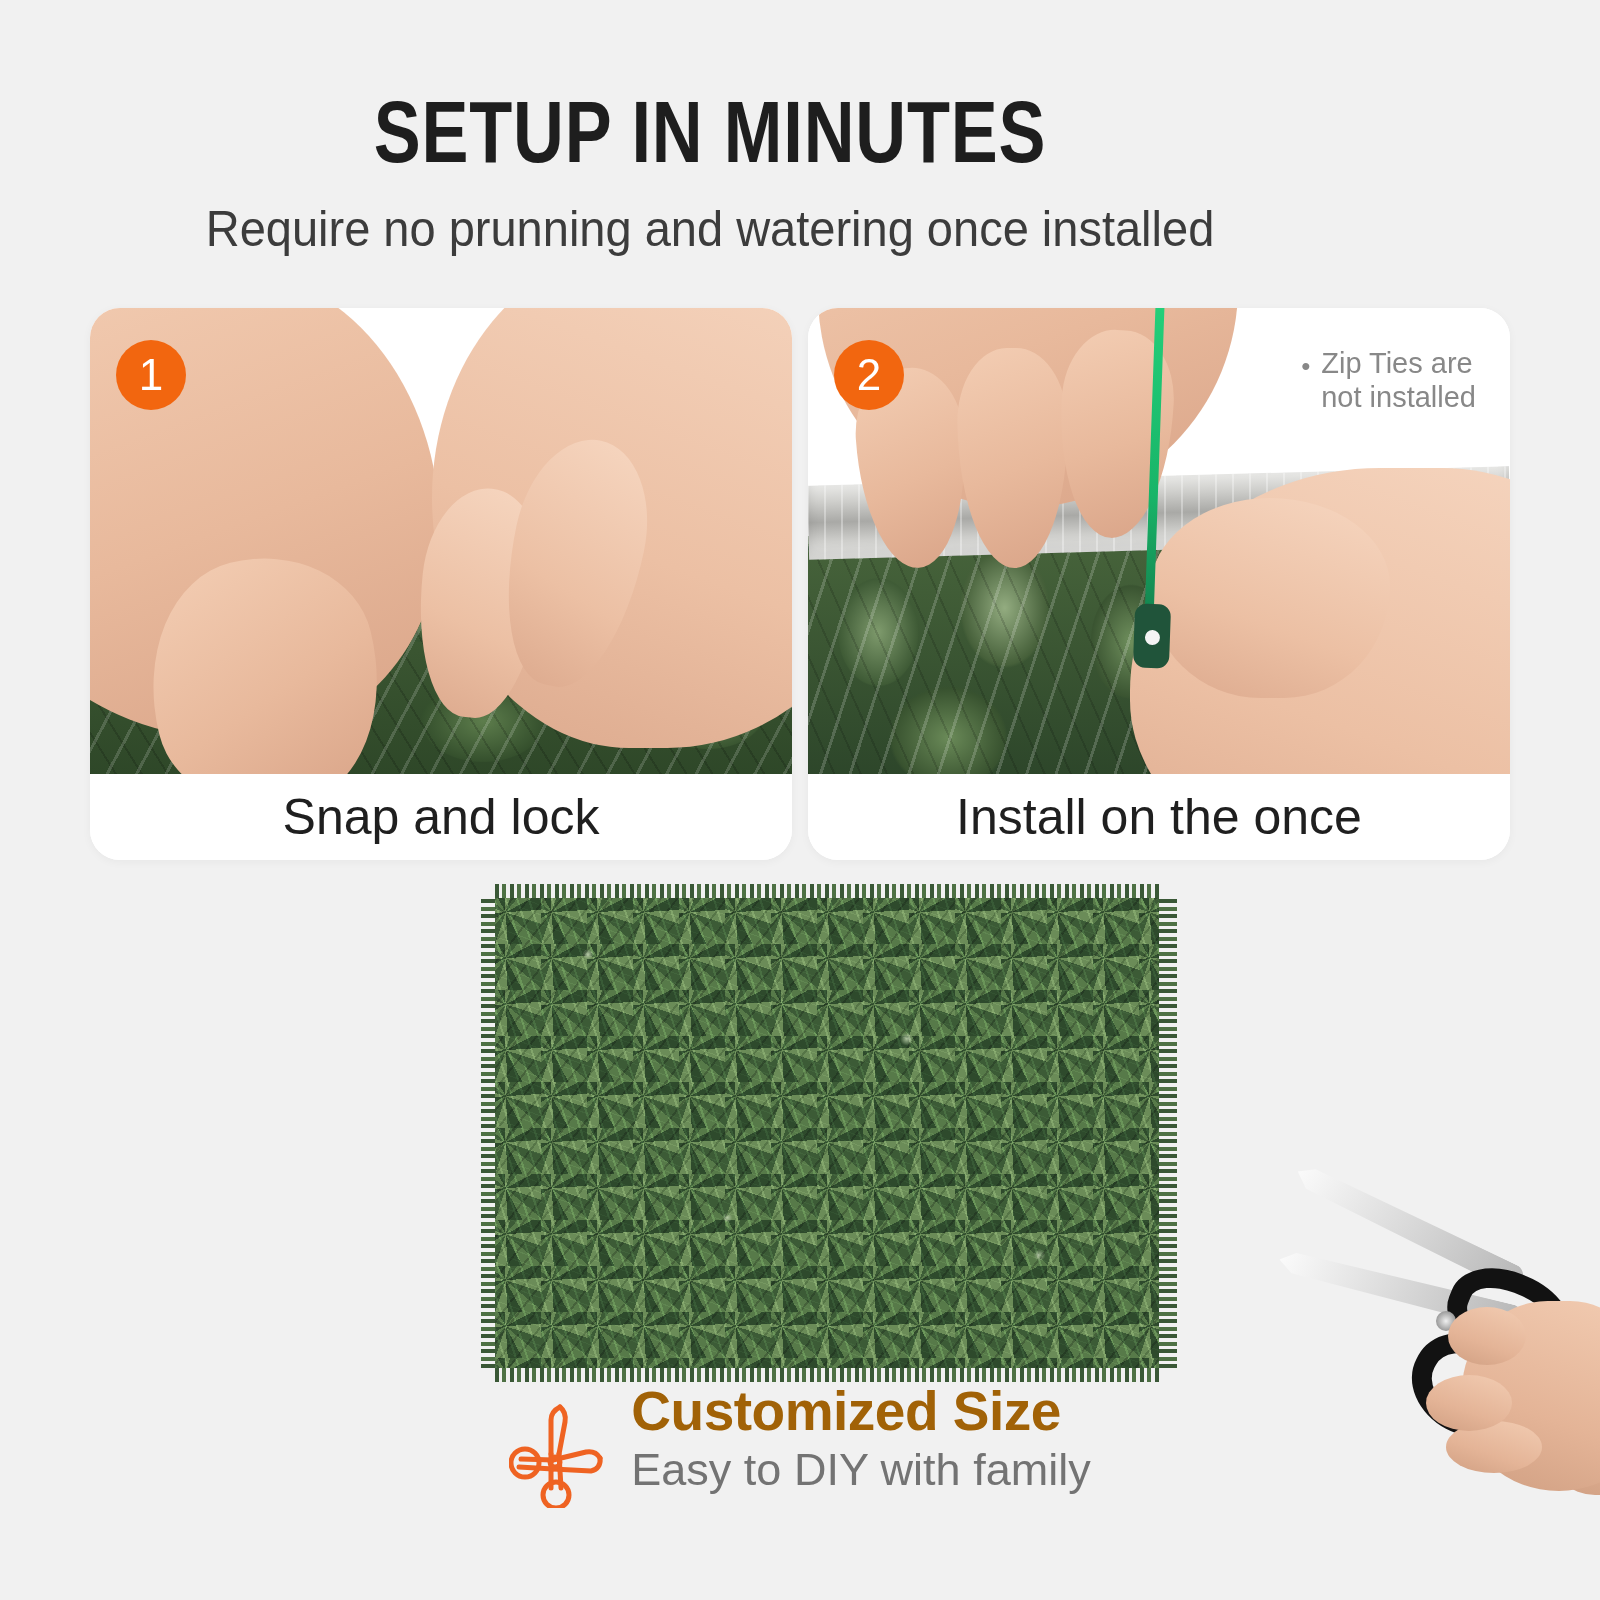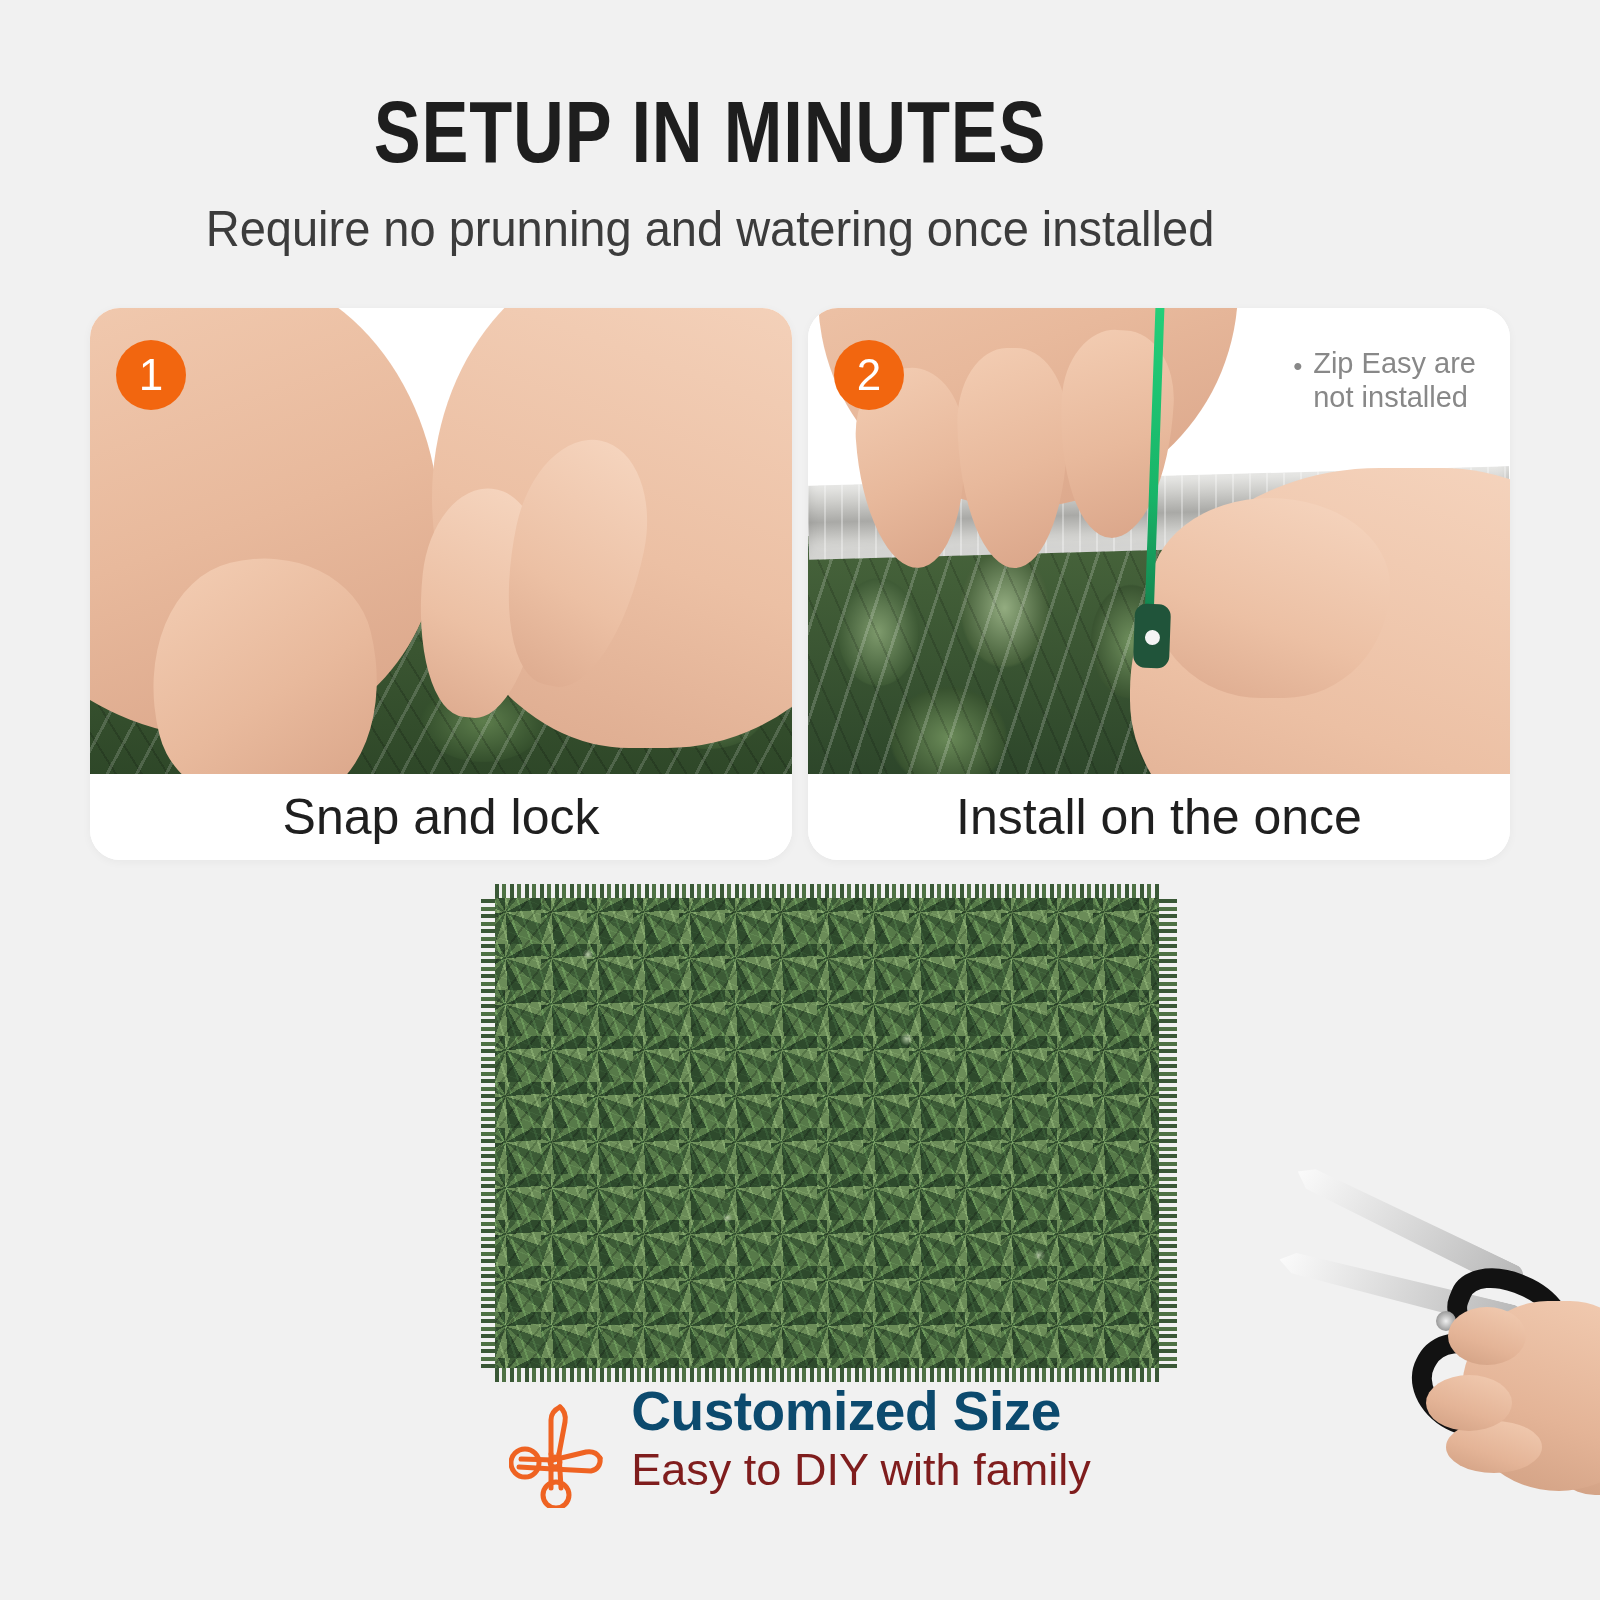--- a/index.html
+++ b/index.html
@@ -324,25 +324,25 @@
   
   #footer {
     position:absolute;
     left:0; top:1382px; width:1600px;
     display:flex; align-items:flex-start; justify-content:center;
     gap:26px;
   }
   #scissors-icon { width:96px; height:112px; flex:0 0 auto; margin-top:14px; }
   #footer-text { text-align:left; }
   #footer-title {
-    font-size:55px; font-weight:bold; color:#0c4a6e;
+    font-size:55px; font-weight:bold; color:#a16207;
     line-height:1.08; letter-spacing:-0.5px;
   }
   #footer-sub {
-    font-size:45px; color:#7f1d1d; margin-top:4px; line-height:1.1;
+    font-size:45px; color:#737373; margin-top:4px; line-height:1.1;
   }
 </style>
 </head>
 <body>
 
 <div id="header">
   <div id="headline">SETUP IN MINUTES</div>
   <div id="subheadline">Require no prunning and watering once installed</div>
 </div>
 
@@ -374,21 +374,21 @@
       <div class="ziptie-strap"></div>
       <div class="ziptie-head"></div>
       <div class="hand skin-a" id="p2-hand-top"></div>
       <div class="hand skin-a" id="p2-finger1"></div>
       <div class="hand skin-a" id="p2-finger2"></div>
       <div class="hand skin-a" id="p2-finger3"></div>
       <div class="hand skin-b" id="p2-hand-right"></div>
       <div class="hand skin-b" id="p2-knuckles"></div>
       <div class="note">
         <span class="dot">•</span>
-        <div>Zip Easy are</div>
+        <div>Zip Ties are</div>
         <div>not installed</div>
       </div>
       <div class="badge">2</div>
     </div>
     <div class="caption">Install on the once</div>
   </div>
 
 </div>
 
 <div class="hedge-fringe" id="fringe-top"></div>

